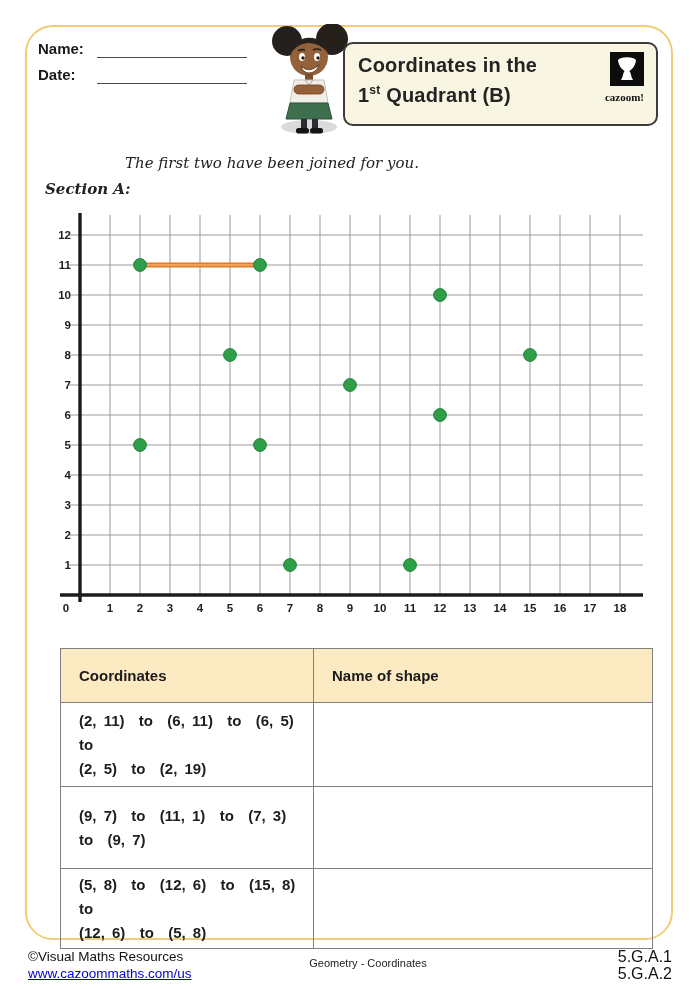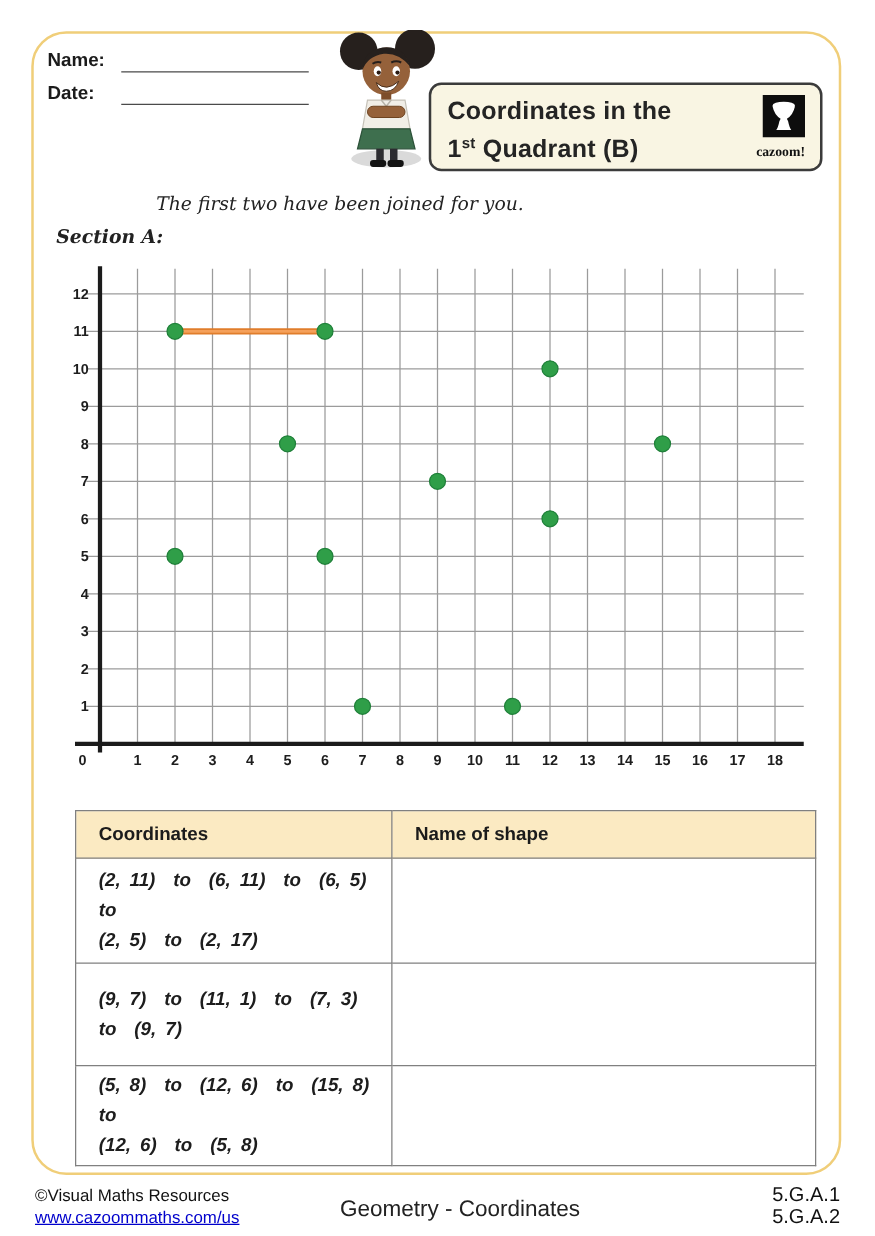--- a/index.html
+++ b/index.html
@@ -10,47 +10,47 @@
   }
   .page-border {
     position: absolute; left: 25px; top: 25px; width: 648px; height: 915px;
     border: 2px solid #f0ce79; border-radius: 28px;
   }
   
   .field-label { position: absolute; font-weight: bold; font-size: 15px; color: #1b1b1b; }
   .write-line { position: absolute; border-bottom: 1.5px solid #4a4a4a; width: 150px; height: 1px; }
   .char-wrap { position: absolute; left: 257px; top: 24px; width: 104px; height: 112px; }
   .title-box {
-    position: absolute; left: 343px; top: 42px; width: 315px; height: 71px;
-    background: #f9f5e3; border: 2.5px solid #3b3b3b; border-radius: 10px; margin-top: 24px;
+    position: absolute; left: 343px; top: 42px; width: 315px; height: 84px;
+    background: #f9f5e3; border: 2.5px solid #3b3b3b; border-radius: 10px;
   }
   .title-text {
     position: absolute; left: 13px; top: 9px; font-weight: bold; font-size: 20px;
     line-height: 25px; color: #242424; letter-spacing: 0.2px;
   }
   .title-text sup { font-size: 12px; }
   .logo { position: absolute; right: 12px; top: 8px; width: 40px; text-align: right; }
   .logo-text { font-family: "Liberation Serif", serif; font-weight: bold; font-size: 11px; color: #111; margin-top: 1px; }
   
   .section-a { position: absolute; left: 45px; top: 152px; width: 560px; font-family: "DejaVu Serif", serif; font-style: italic; font-size: 15px; color: #222; }
   .section-a-label { position: absolute; left: 0; top: 0; font-weight: bold; margin-top: 28px; }
   .instr { position: absolute; left: 80px; top: 0; width: 470px; line-height: 22px; }
   
   .grid-wrap { position: absolute; left: 35px; top: 207px; width: 640px; height: 420px; }
   
   .coord-table { position: absolute; left: 60px; top: 648px; width: 592px; border: 1.5px solid #6f6f6f; border-collapse: collapse; table-layout: fixed; }
   .coord-table th, .coord-table td { border: 1px solid #808080; vertical-align: middle; text-align: left; }
-  .coord-table th { background: #fbeac2; height: 38px; font-size: 15px; padding-left: 18px; color: #1b1b1b; }
+  .coord-table th { background: #fbeac2; height: 54px; font-size: 15px; padding-left: 18px; color: #1b1b1b; }
   .coord-table td { font-weight: bold; font-size: 15px; padding-left: 18px; line-height: 24px; }
-  .coord-line { white-space: pre-wrap; word-spacing: 3px; font-style: italic; }
+  .coord-line { white-space: pre-wrap; word-spacing: 3px; }
   .row-1 td { height: 84px; } .row-2 td { height: 82px; } .row-3 td { height: 80px; }
   
   .footer-left { position: absolute; left: 28px; top: 948px; font-size: 13.5px; line-height: 17px; color: #111; }
   .footer-link { color: #0000cc; text-decoration: underline; cursor: pointer; }
-  .footer-center { position: absolute; left: 0; top: 957px; width: 700px; text-align: center; font-size: 18px; color: #222; padding-left: 36px; }
+  .footer-center { position: absolute; left: 0; top: 957px; width: 700px; text-align: center; font-size: 11px; color: #222; padding-left: 36px; }
   .footer-right { position: absolute; right: 28px; top: 948px; font-size: 16px; line-height: 17px; text-align: right; color: #111; }
 </style>
 </head>
 <body>
 
 <div class="page-border"></div>
 
 <div class="field-label" style="left:38px; top:40px;">Name:</div>
 <div class="write-line" style="left:97px; top:57px;"></div>
 <div class="field-label" style="left:38px; top:66px;">Date:</div>
@@ -191,21 +191,21 @@
       <col style="width:339px">
     </colgroup>
   <tbody>
       <tr>
     <th>Coordinates</th>
     <th>Name of shape</th>
   </tr>
   <tr class="row-1">
     <td>
       <div class="coord-line">(2, 11)  to  (6, 11)  to  (6, 5)  to</div>
-      <div class="coord-line">(2, 5)  to  (2, 17)</div>
+      <div class="coord-line">(2, 5)  to  (2, 19)</div>
     </td>
     <td></td>
   </tr>
   <tr class="row-2">
     <td>
       <div class="coord-line">(9, 7)  to  (11, 1)  to  (7, 3)  to  (9, 7)</div>
     </td>
     <td></td>
   </tr>
   <tr class="row-3">

